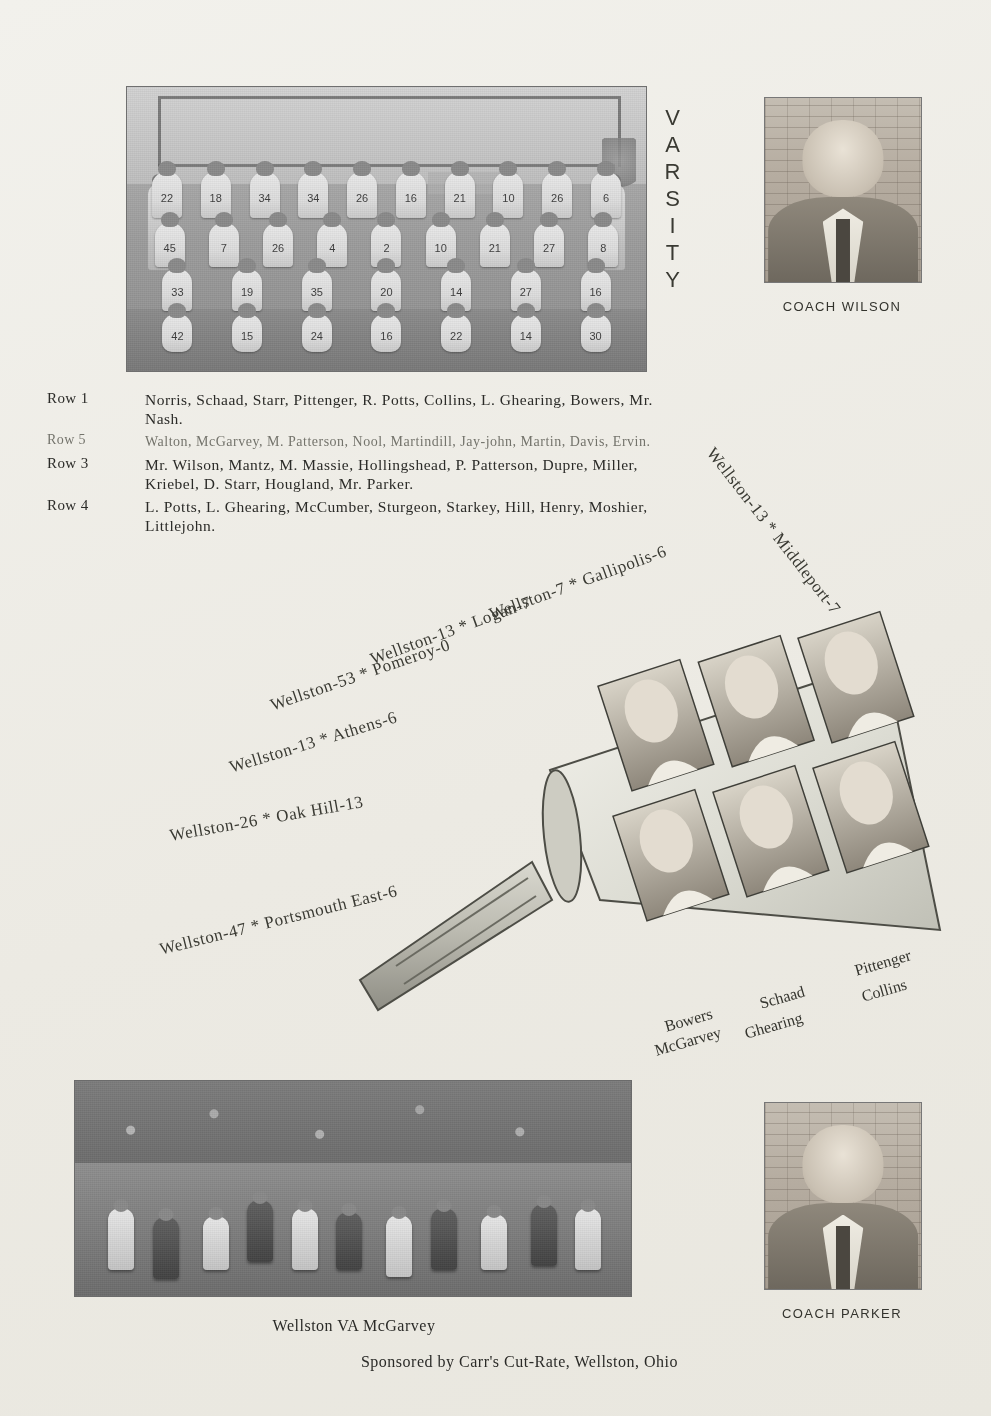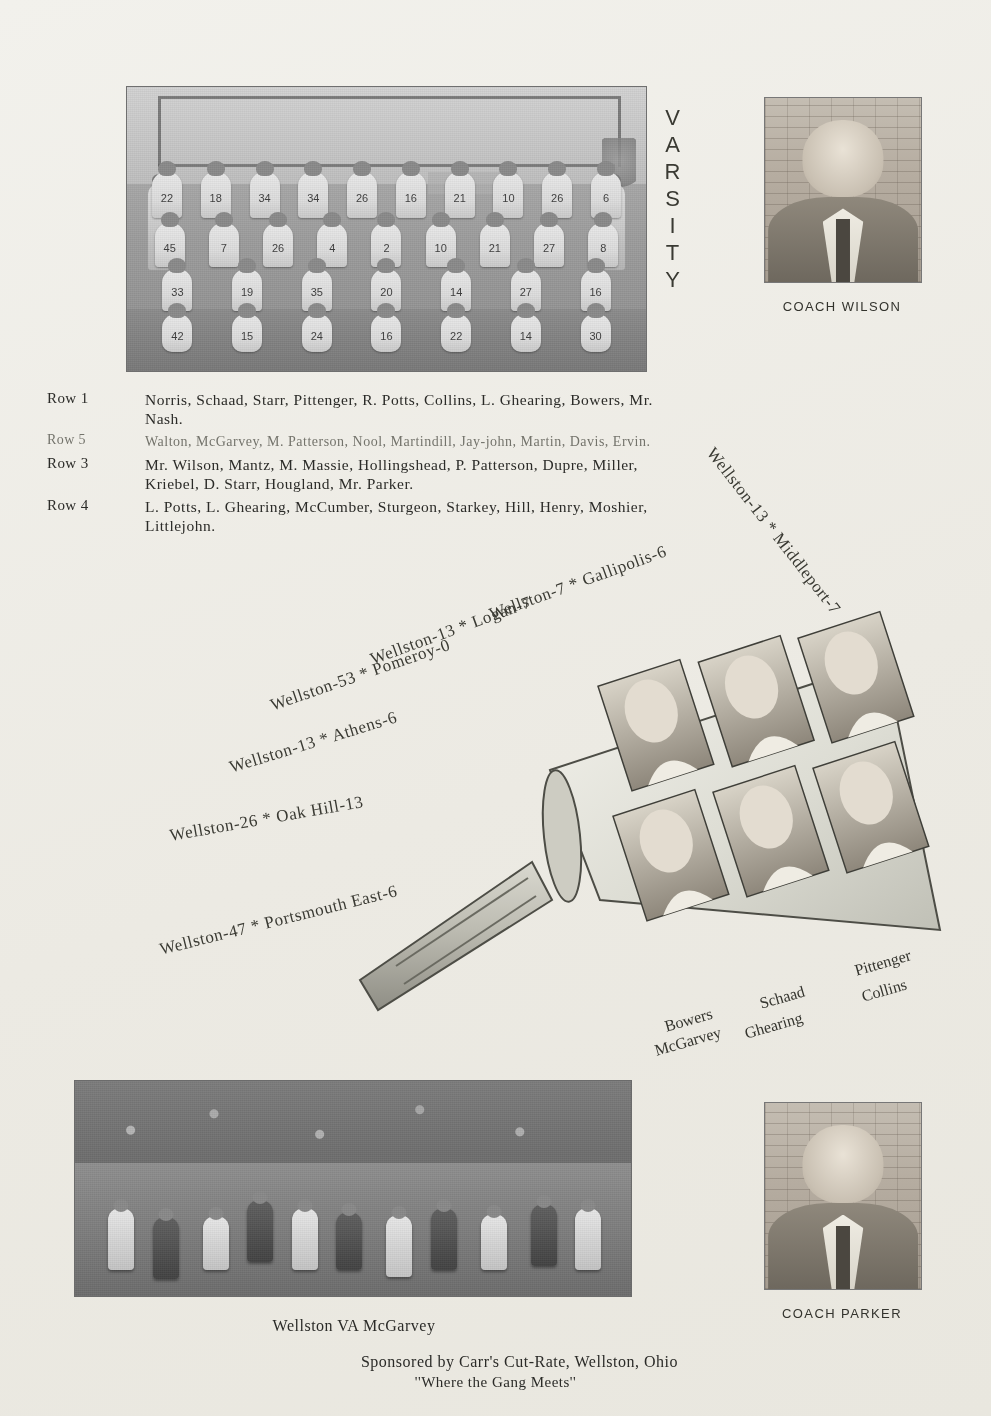--- a/index.html
+++ b/index.html
@@ -537,16 +537,15 @@
     <div class="head"></div>
     <div class="body"></div>
     <div class="shirt"></div>
     <div class="tie"></div>
     <div class="grain"></div>
   </div>
   <div class="portrait-caption" id="coach-parker-caption">COACH PARKER</div>
 
   <div id="sponsor">
     <div class="line1">Sponsored by Carr's Cut-Rate, Wellston, Ohio</div>
-    <div class="line2">''Where the Gang Meets''</div>
   </div>
 
 </div>
 
 </body></html>

